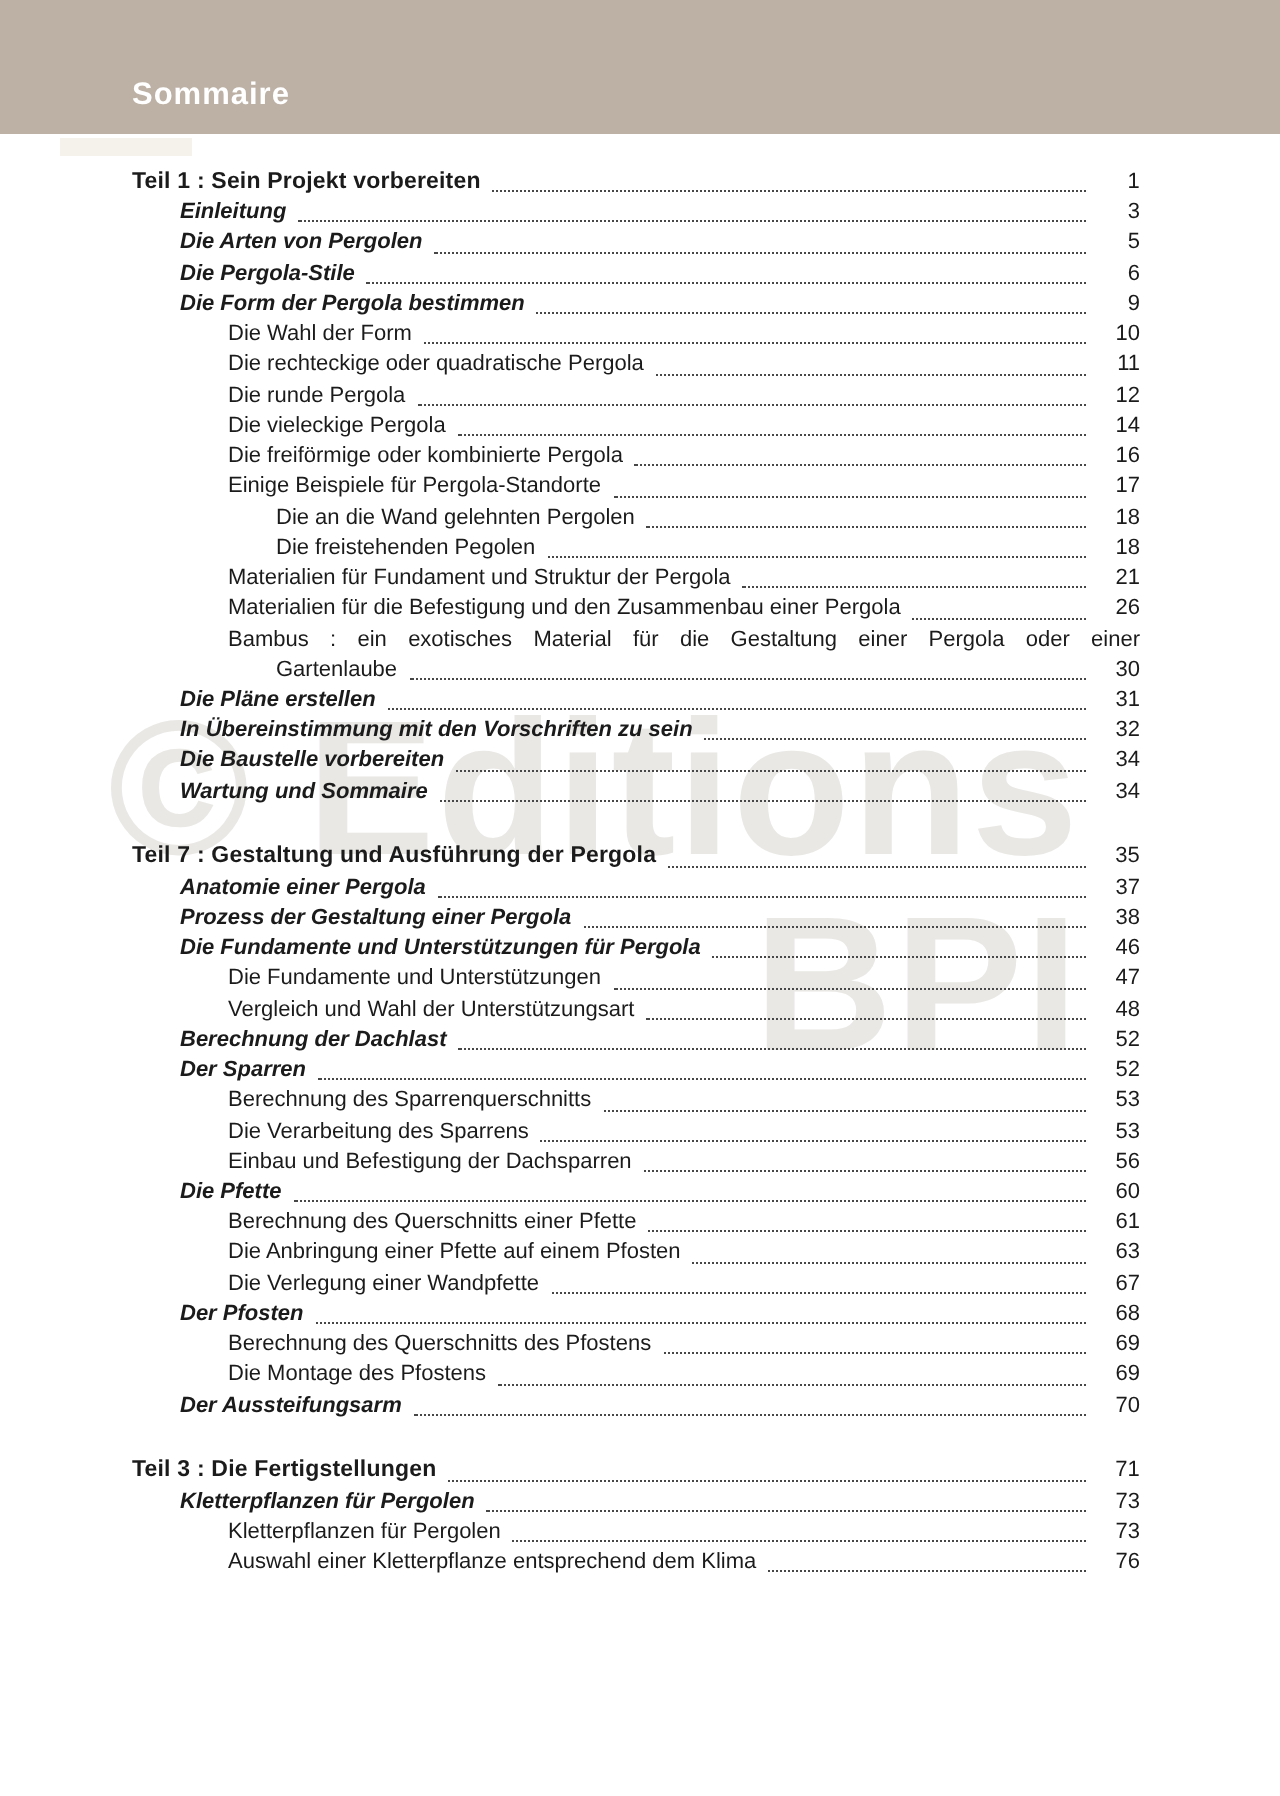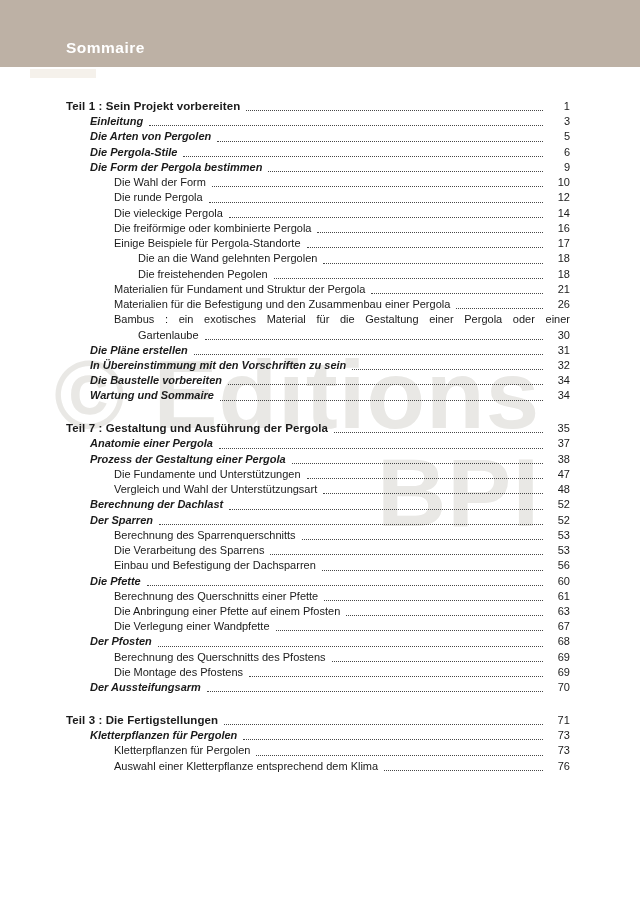--- a/index.html
+++ b/index.html
@@ -33,21 +33,21 @@
     position:absolute;left:30px;top:69px;width:66px;height:9px;
     background:#f5f1eb;z-index:1;
   }
   .watermark{
     position:absolute;left:54px;top:346px;
     font-weight:bold;font-size:96px;line-height:98px;
     color:var(--watermark);white-space:nowrap;
     z-index:0;letter-spacing:1px;text-align:right;
   }
   main{
-    position:absolute;left:66px;top:99px;width:504px;z-index:2;
+    position:absolute;left:66px;top:84px;width:504px;z-index:2;
     font-size:11px;
   }
   .row{
     display:flex;align-items:baseline;
     height:15.24px;line-height:15.24px;
     white-space:nowrap;
   }
   .row.gap{margin-top:17.5px;}
   .part{font-weight:bold;font-size:11.5px;letter-spacing:.1px;}
   .section{font-weight:bold;font-style:italic;padding-left:24px;}
@@ -107,20 +107,25 @@
         <span class="t">Die Form der Pergola bestimmen</span>
         <span class="leader"></span>
         <span class="pg">9</span>
       </div>
       <div class="row sub">
         <span class="t">Die Wahl der Form</span>
         <span class="leader"></span>
         <span class="pg">10</span>
       </div>
       <div class="row sub">
+        <span class="t">Die rechteckige oder quadratische Pergola</span>
+        <span class="leader"></span>
+        <span class="pg">11</span>
+      </div>
+      <div class="row sub">
         <span class="t">Die runde Pergola</span>
         <span class="leader"></span>
         <span class="pg">12</span>
       </div>
       <div class="row sub">
         <span class="t">Die vieleckige Pergola</span>
         <span class="leader"></span>
         <span class="pg">14</span>
       </div>
       <div class="row sub">
@@ -188,20 +193,25 @@
       </div>
       <div class="row section">
         <span class="t">Anatomie einer Pergola</span>
         <span class="leader"></span>
         <span class="pg">37</span>
       </div>
       <div class="row section">
         <span class="t">Prozess der Gestaltung einer Pergola</span>
         <span class="leader"></span>
         <span class="pg">38</span>
+      </div>
+      <div class="row section">
+        <span class="t">Die Fundamente und Unterstützungen für Pergola</span>
+        <span class="leader"></span>
+        <span class="pg">46</span>
       </div>
       <div class="row sub">
         <span class="t">Die Fundamente und Unterstützungen</span>
         <span class="leader"></span>
         <span class="pg">47</span>
       </div>
       <div class="row sub">
         <span class="t">Vergleich und Wahl der Unterstützungsart</span>
         <span class="leader"></span>
         <span class="pg">48</span>

